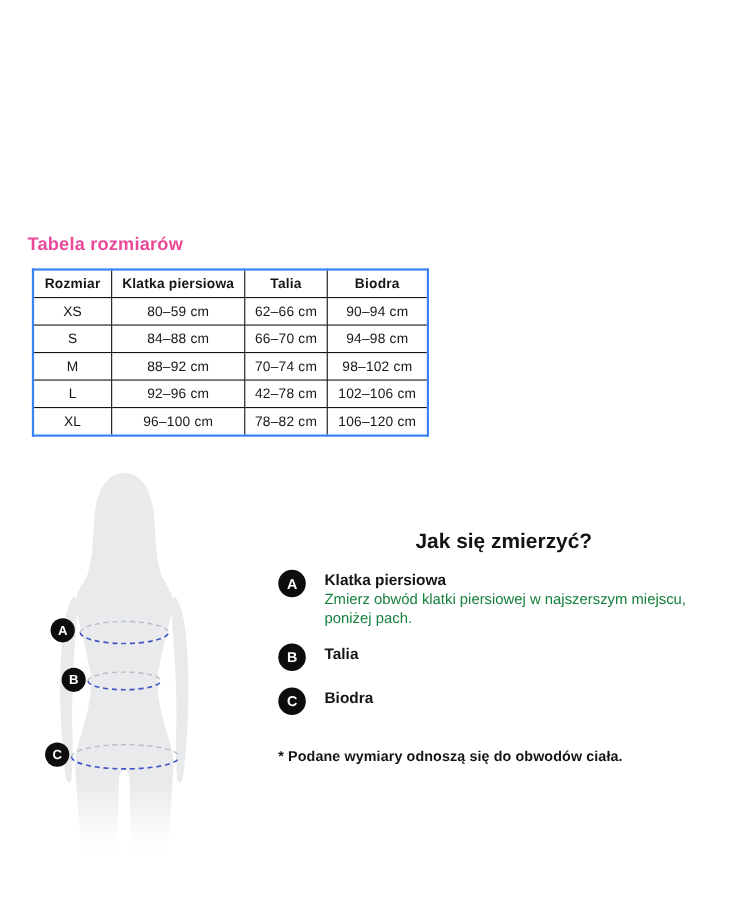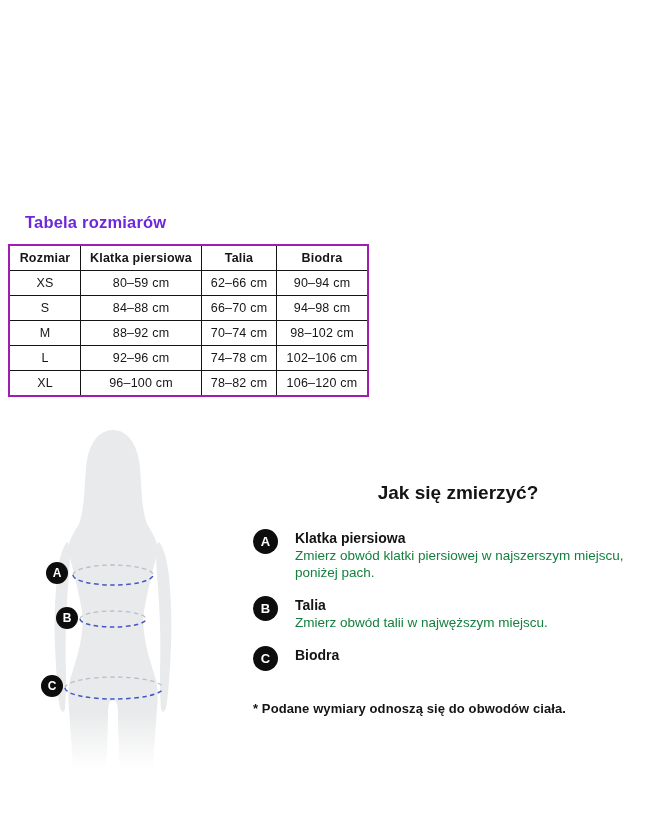--- a/index.html
+++ b/index.html
@@ -18,28 +18,28 @@
 
   
   .size-title {
     position: absolute;
     left: 25px;
     top: 213px;
     margin: 0;
     font-size: 16.5px;
     font-weight: bold;
     letter-spacing: 0.2px;
-    color: #6d28d9;
+    color: #ec4899;
   }
   table.size-table {
     position: absolute;
-    left: 8px;
+    left: 29px;
     top: 244px;
     border-collapse: collapse;
-    border: 2px solid #a21caf;
+    border: 2px solid #3b82f6;
     table-layout: fixed;
   }
   .size-table th, .size-table td {
     border: 1px solid #141414;
     text-align: center;
     vertical-align: middle;
     font-size: 12.5px;
     height: 24px;
     padding: 0 4px;
     letter-spacing: 0.2px;
@@ -61,21 +61,21 @@
   }
 
   
   .measure {
     position: absolute;
     left: 253px;
     top: 482px;
     width: 410px;
   }
   .measure-title {
-    margin: 0 0 26px 0;
+    margin: 0 0 15px 0;
     font-size: 19px;
     line-height: 22px;
     font-weight: bold;
     text-align: center;
     color: #141414;
   }
   .m-item {
     display: flex;
     align-items: flex-start;
     margin-bottom: 16px;
@@ -143,21 +143,21 @@
     </tr>
     <tr>
       <td>M</td>
       <td>88–92 cm</td>
       <td>70–74 cm</td>
       <td>98–102 cm</td>
     </tr>
     <tr>
       <td>L</td>
       <td>92–96 cm</td>
-      <td>74–78 cm</td>
+      <td>42–78 cm</td>
       <td>102–106 cm</td>
     </tr>
     <tr>
       <td>XL</td>
       <td>96–100 cm</td>
       <td>78–82 cm</td>
       <td>106–120 cm</td>
     </tr>
   </tbody>
 </table>
@@ -218,21 +218,20 @@
     <div class="m-text">
       <div class="m-head">Klatka piersiowa</div>
       <div class="m-desc">Zmierz obwód klatki piersiowej w najszerszym miejscu, poniżej pach.</div>
     </div>
   </div>
 
   <div class="m-item">
     <div class="m-badge">B</div>
     <div class="m-text">
       <div class="m-head">Talia</div>
-      <div class="m-desc">Zmierz obwód talii w najwęższym miejscu.</div>
     </div>
   </div>
 
   <div class="m-item">
     <div class="m-badge">C</div>
     <div class="m-text">
       <div class="m-head">Biodra</div>
     </div>
   </div>
 

